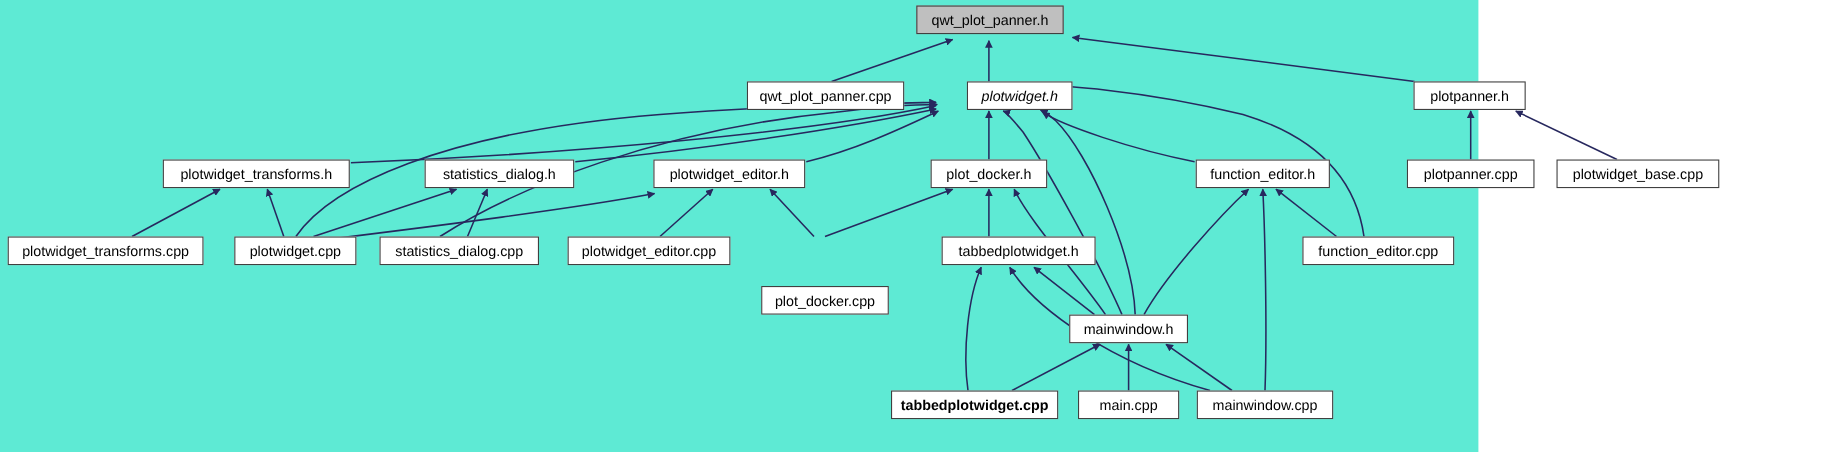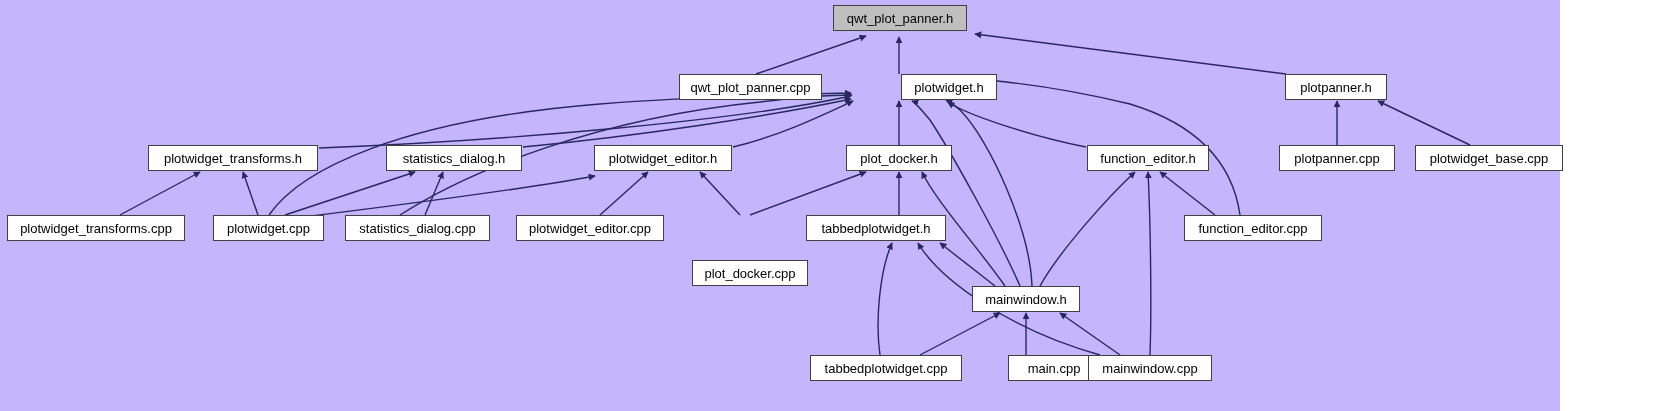--- a/index.html
+++ b/index.html
@@ -1,18 +1,18 @@
 <!DOCTYPE html>
 <html><head>
 <meta charset="utf-8">
 <style>
   html,body{margin:0;padding:0;background:#ffffff;}
   body{width:1664px;height:411px;overflow:hidden;
        font-family:"Liberation Sans","DejaVu Sans",sans-serif;}
-  #graph{position:relative;width:1560px;height:411px;background:#c4b5fd;}
+  #graph{position:relative;width:1344px;height:411px;background:#5eead4;}
   #edges{position:absolute;left:0;top:0;width:1664px;height:411px;}
   .node{position:absolute;box-sizing:border-box;border:1px solid #404040;
         background:#ffffff;display:flex;align-items:center;justify-content:center;
         font-size:13px;color:#000;white-space:nowrap;line-height:1;}
   .node.root{background:#bfbfbf;border-color:#404040;}
   .node .lbl{display:block;padding:0 6px;}
 </style>
 </head>
 <body>
 
@@ -60,21 +60,21 @@
         <path d="M 1470,145 L 1378,101" marker-end="url(#arrow)" stroke="#27285e"></path>
       </g>
   </svg>
   <div id="node-layer">
       <div class="node root" style="left: 833px; top: 5px; width: 134px; height: 26px;">
         <span class="lbl">qwt_plot_panner.h</span>
       </div>
       <div class="node" style="left: 679px; top: 74px; width: 143px; height: 26px;">
         <span class="lbl">qwt_plot_panner.cpp</span>
       </div>
-      <div class="node" style="left: 901px; top: 74px; width: 96px; height: 26px;">
+      <div class="node" style="left: 879px; top: 74px; width: 96px; height: 26px; font-style: italic;">
         <span class="lbl">plotwidget.h</span>
       </div>
       <div class="node" style="left: 1285px; top: 74px; width: 102px; height: 26px;">
         <span class="lbl">plotpanner.h</span>
       </div>
       <div class="node" style="left: 148px; top: 145px; width: 170px; height: 26px;">
         <span class="lbl">plotwidget_transforms.h</span>
       </div>
       <div class="node" style="left: 386px; top: 145px; width: 136px; height: 26px;">
         <span class="lbl">statistics_dialog.h</span>
@@ -102,32 +102,32 @@
       </div>
       <div class="node" style="left: 345px; top: 215px; width: 145px; height: 26px;">
         <span class="lbl">statistics_dialog.cpp</span>
       </div>
       <div class="node" style="left: 516px; top: 215px; width: 148px; height: 26px;">
         <span class="lbl">plotwidget_editor.cpp</span>
       </div>
       <div class="node" style="left: 692px; top: 215px; width: 116px; height: 26px; margin-top: 45px;">
         <span class="lbl">plot_docker.cpp</span>
       </div>
-      <div class="node" style="left: 806px; top: 215px; width: 140px; height: 26px;">
+      <div class="node" style="left: 856px; top: 215px; width: 140px; height: 26px;">
         <span class="lbl">tabbedplotwidget.h</span>
       </div>
       <div class="node" style="left: 1184px; top: 215px; width: 138px; height: 26px;">
         <span class="lbl">function_editor.cpp</span>
       </div>
       <div class="node" style="left: 972px; top: 286px; width: 108px; height: 26px;">
         <span class="lbl">mainwindow.h</span>
       </div>
-      <div class="node" style="left: 810px; top: 355px; width: 152px; height: 26px;">
+      <div class="node" style="left: 810px; top: 355px; width: 152px; height: 26px; font-weight: bold;">
         <span class="lbl">tabbedplotwidget.cpp</span>
       </div>
-      <div class="node" style="left: 1008px; top: 355px; width: 92px; height: 26px;">
+      <div class="node" style="left: 980px; top: 355px; width: 92px; height: 26px;">
         <span class="lbl">main.cpp</span>
       </div>
       <div class="node" style="left: 1088px; top: 355px; width: 124px; height: 26px;">
         <span class="lbl">mainwindow.cpp</span>
       </div>
     </div>
 </div>
 
 </body></html>

